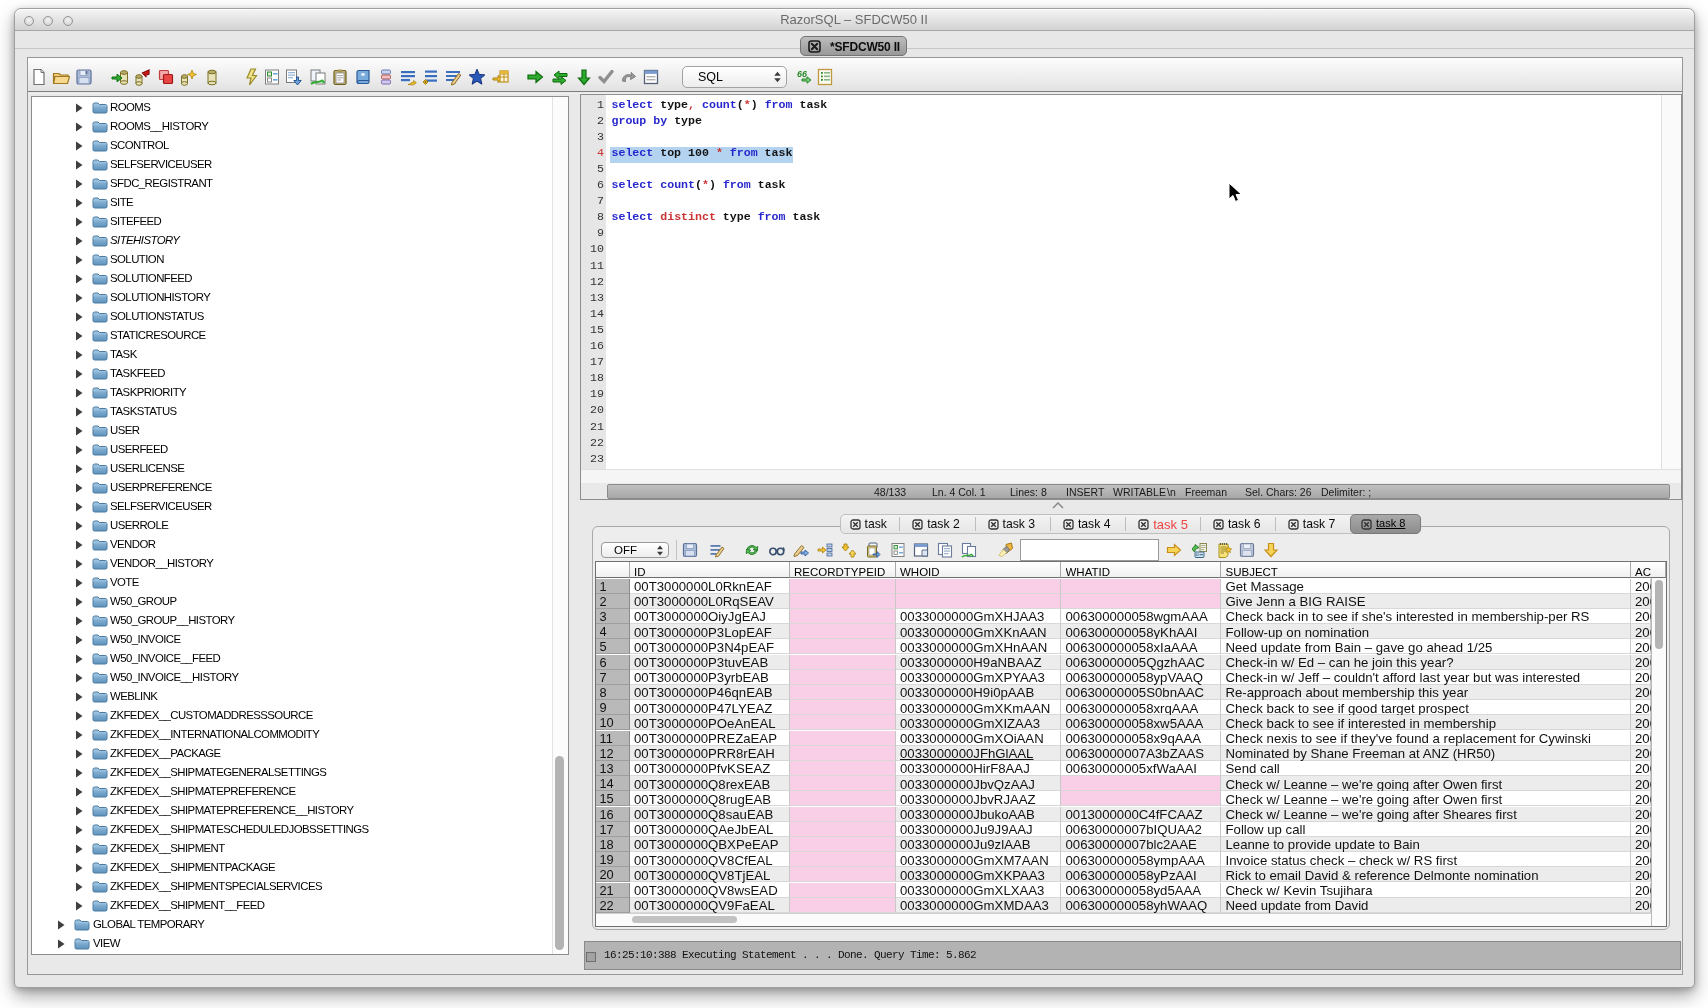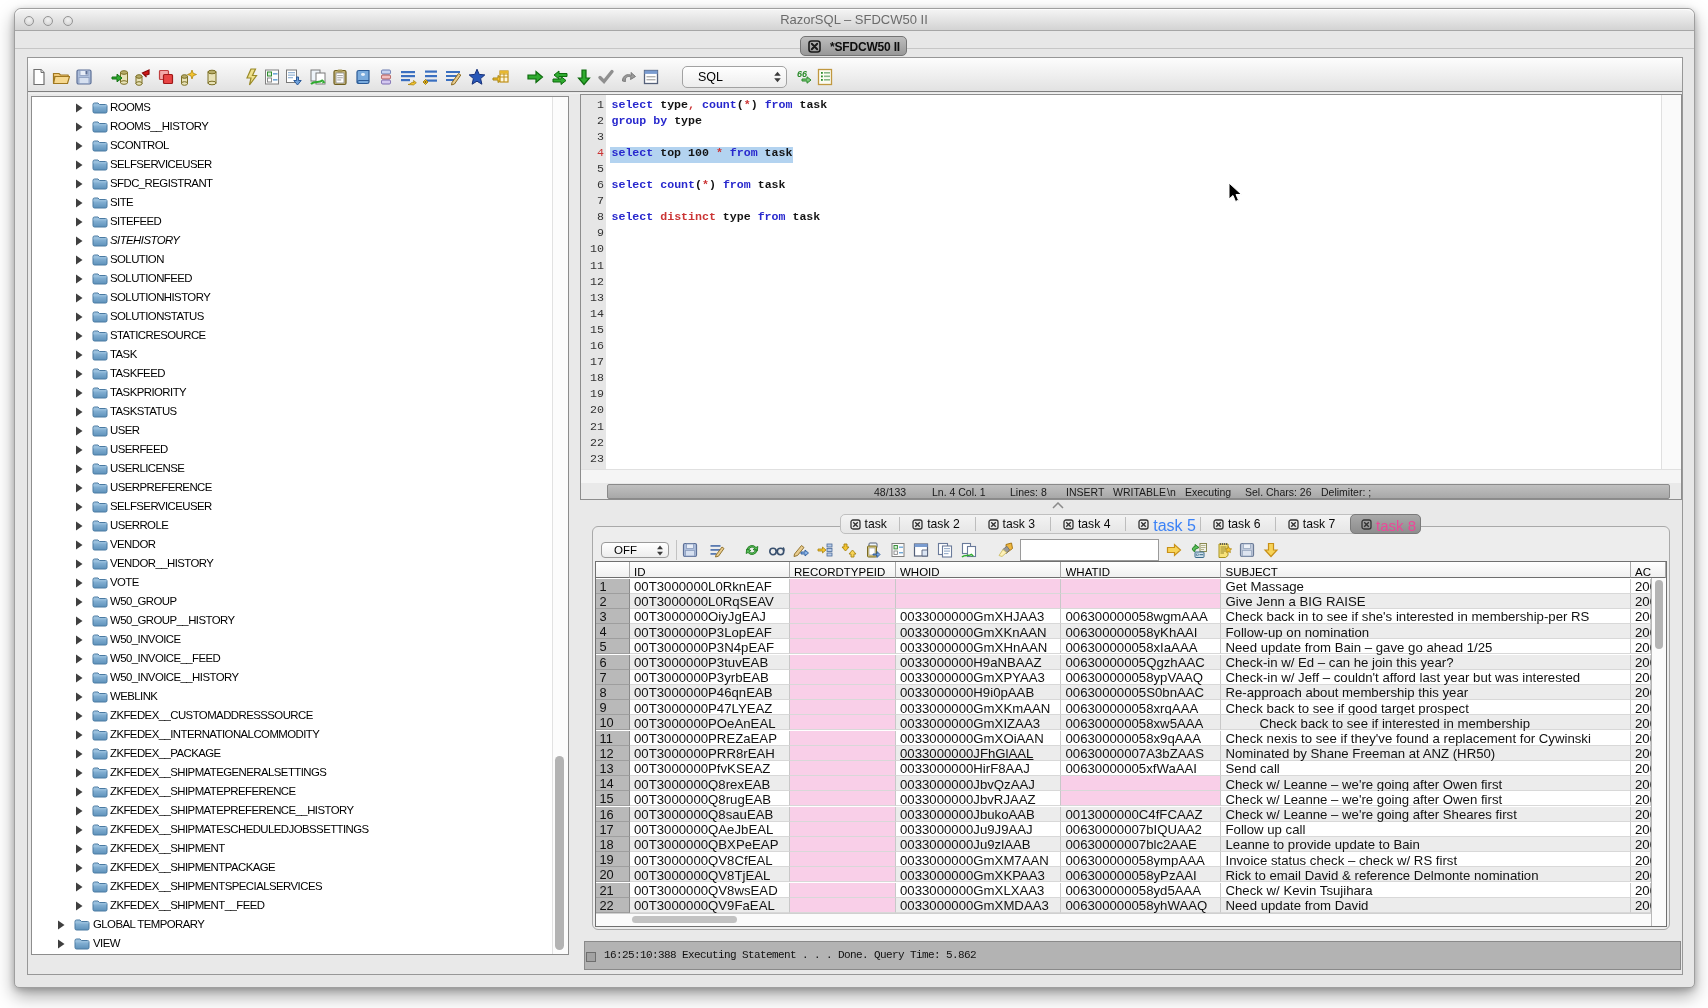--- a/index.html
+++ b/index.html
@@ -586,21 +586,21 @@
 <div class="eline" style="left:611.5px;top:177.0px;"><span class="b">select</span><span class="k"> </span><span class="b">count</span><span class="k">(</span><span class="rr">*</span><span class="k">)</span><span class="k"> </span><span class="b">from</span><span class="k"> task</span></div>
 <div class="eline" style="left:611.5px;top:209.2px;"><span class="b">select</span><span class="k"> </span><span class="rr">distinct</span><span class="k"> type </span><span class="b">from</span><span class="k"> task</span></div>
 <div class="a" style="left:581px;top:483px;width:1100px;height:16px;background:#e9e9e9;"></div>
 <div class="a" style="left:607px;top:484px;width:1063px;height:15px;background:linear-gradient(#c0c0c0,#a8a8a8);border:1px solid #8a8a8a;border-radius:2px;box-sizing:border-box;"></div>
 <div class="sb" style="left:874px;top:486px;">48/133</div>
 <div class="sb" style="left:932px;top:486px;">Ln. 4 Col. 1</div>
 <div class="sb" style="left:1010px;top:486px;">Lines: 8</div>
 <div class="sb" style="left:1066px;top:486px;">INSERT</div>
 <div class="sb" style="left:1113px;top:486px;">WRITABLE</div>
 <div class="sb" style="left:1167px;top:486px;">\n</div>
-<div class="sb" style="left:1185px;top:486px;">Executing</div>
+<div class="sb" style="left:1185px;top:486px;">Freeman</div>
 <div class="sb" style="left:1245px;top:486px;">Sel. Chars: 26</div>
 <div class="sb" style="left:1321px;top:486px;">Delimiter: ;</div>
 <svg class="a" style="left:1052px;top:502px" width="12" height="7" viewBox="0 0 12 7">
     <path d="M1 6 L6 1 L11 6" fill="none" stroke="#8a8a8a" stroke-width="1.5"></path>
   </svg>
 <div class="a" style="left:592px;top:526px;width:1078px;height:404px;border:1px solid #a9a9a9;border-radius:6px;background:#ededed;box-sizing:border-box;"></div>
 <div class="a" style="left:840px;top:514px;width:581px;height:20px;border:1px solid #bfbfbf;border-radius:5px;background:linear-gradient(#f3f3f3,#e6e6e6);box-sizing:border-box;"></div>
 <svg class="a" style="left:849.5px;top:519px" width="11" height="11" viewBox="0 0 11 11">
     <rect x="1" y="1" width="9" height="9" rx="2" fill="none" stroke="#333" stroke-width="1.3"></rect>
     <path d="M3.2 3.2 L7.8 7.8 M7.8 3.2 L3.2 7.8" stroke="#333" stroke-width="1.4"></path>
@@ -622,39 +622,39 @@
 <svg class="a" style="left:1062.9px;top:519px" width="11" height="11" viewBox="0 0 11 11">
     <rect x="1" y="1" width="9" height="9" rx="2" fill="none" stroke="#333" stroke-width="1.3"></rect>
     <path d="M3.2 3.2 L7.8 7.8 M7.8 3.2 L3.2 7.8" stroke="#333" stroke-width="1.4"></path>
   </svg>
 <div class="a" style="left:1077.9px;top:517px;font-size:12.2px;color:#0a0a0a;white-space:nowrap;">task 4</div>
 <div class="a" style="left:1125.0px;top:517px;width:1px;height:14px;background:#bdbdbd;"></div>
 <svg class="a" style="left:1138.2px;top:519px" width="11" height="11" viewBox="0 0 11 11">
     <rect x="1" y="1" width="9" height="9" rx="2" fill="none" stroke="#333" stroke-width="1.3"></rect>
     <path d="M3.2 3.2 L7.8 7.8 M7.8 3.2 L3.2 7.8" stroke="#333" stroke-width="1.4"></path>
   </svg>
-<div class="a" style="left:1153.2px;top:517px;font-size:16px;color:#3b82f6;white-space:nowrap;">task 5</div>
+<div class="a" style="left:1153.2px;top:517px;font-size:13px;color:#ef4444;white-space:nowrap;">task 5</div>
 <div class="a" style="left:1200.3px;top:517px;width:1px;height:14px;background:#bdbdbd;"></div>
 <svg class="a" style="left:1212.9px;top:519px" width="11" height="11" viewBox="0 0 11 11">
     <rect x="1" y="1" width="9" height="9" rx="2" fill="none" stroke="#333" stroke-width="1.3"></rect>
     <path d="M3.2 3.2 L7.8 7.8 M7.8 3.2 L3.2 7.8" stroke="#333" stroke-width="1.4"></path>
   </svg>
 <div class="a" style="left:1227.9px;top:517px;font-size:12.2px;color:#0a0a0a;white-space:nowrap;">task 6</div>
 <div class="a" style="left:1274.6px;top:517px;width:1px;height:14px;background:#bdbdbd;"></div>
 <svg class="a" style="left:1287.8px;top:519px" width="11" height="11" viewBox="0 0 11 11">
     <rect x="1" y="1" width="9" height="9" rx="2" fill="none" stroke="#333" stroke-width="1.3"></rect>
     <path d="M3.2 3.2 L7.8 7.8 M7.8 3.2 L3.2 7.8" stroke="#333" stroke-width="1.4"></path>
   </svg>
 <div class="a" style="left:1302.8px;top:517px;font-size:12.2px;color:#0a0a0a;white-space:nowrap;">task 7</div>
 <div class="a" style="left:1349.9px;top:514px;width:71.1px;height:20px;background:linear-gradient(#a9a9a9,#8d8d8d);border:1px solid #7a7a7a;border-radius:5px;box-sizing:border-box;"></div>
 <svg class="a" style="left:1361.0px;top:519px" width="11" height="11" viewBox="0 0 11 11">
     <rect x="1" y="1" width="9" height="9" rx="2" fill="none" stroke="#333" stroke-width="1.3"></rect>
     <path d="M3.2 3.2 L7.8 7.8 M7.8 3.2 L3.2 7.8" stroke="#333" stroke-width="1.4"></path>
   </svg>
-<div class="a" style="left:1376.0px;top:517px;font-size:15px;color:#ec4899;white-space:nowrap;">task 8</div>
+<div class="a" style="left:1376.0px;top:517px;font-size:11px;color:#000000;white-space:nowrap;text-decoration:underline;">task 8</div>
 <div class="a" style="left:601px;top:542px;width:68px;height:16px;background:linear-gradient(#ffffff,#ededed);border:1px solid #9a9a9a;border-radius:4px;box-sizing:border-box;"></div>
 <div class="a" style="left:614px;top:543.5px;font-size:11.5px;color:#000;">OFF</div>
 <svg class="a" style="left:656px;top:544.5px" width="8" height="11" viewBox="0 0 9 13">
     <path d="M4.5 0.5 L8 5 H1 Z" fill="#3a3a3a"></path>
     <path d="M4.5 12.5 L1 8 H8 Z" fill="#3a3a3a"></path>
   </svg>
 <div class="a" style="left:676px;top:540px;width:1px;height:20px;background:#c2c2c2;"></div>
 <svg class="a" style="left:682px;top:542px" width="16" height="16" viewBox="0 0 16 16">
     <rect x="1.5" y="1.5" width="13" height="13" rx="1.5" fill="#aebfdc" stroke="#5c6f96" stroke-width="1.2"></rect>
     <rect x="4.5" y="2" width="7" height="4.5" fill="#e8eef8" stroke="#8a9cbd" stroke-width="0.8"></rect>
@@ -881,21 +881,21 @@
 <div class="a" style="left:595.5px;top:715.3px;width:33px;height:14.2px;background:#b9b9b9;border-right:1px solid #8a8a8a;border-bottom:1px solid #9e9e9e;box-sizing:content-box;"></div>
 <div class="cell" style="left:599.5px;top:715.3px;width:30px;font-size:12.8px;">10</div>
 <div class="a" style="left:629.5px;top:715.3px;width:159.0px;height:14.2px;background:#ececec;border-right:1px solid #c8c8c8;border-bottom:1px solid #d8d8d8;box-sizing:content-box;"></div>
 <div class="cell" style="left:634.0px;top:715.8px;width:155.0px;">00T3000000POeAnEAL</div>
 <div class="a" style="left:789.5px;top:715.3px;width:105.0px;height:14.2px;background:#f9cfe8;border-right:1px solid #c8c8c8;border-bottom:1px solid #d8d8d8;box-sizing:content-box;"></div>
 <div class="a" style="left:895.5px;top:715.3px;width:164.5px;height:14.2px;background:#ececec;border-right:1px solid #c8c8c8;border-bottom:1px solid #d8d8d8;box-sizing:content-box;"></div>
 <div class="cell" style="left:900.0px;top:715.8px;width:160.5px;">0033000000GmXIZAA3</div>
 <div class="a" style="left:1061px;top:715.3px;width:159px;height:14.2px;background:#ececec;border-right:1px solid #c8c8c8;border-bottom:1px solid #d8d8d8;box-sizing:content-box;"></div>
 <div class="cell" style="left:1065.5px;top:715.8px;width:155px;">006300000058xw5AAA</div>
 <div class="a" style="left:1221px;top:715.3px;width:408.5px;height:14.2px;background:#ececec;border-right:1px solid #c8c8c8;border-bottom:1px solid #d8d8d8;box-sizing:content-box;"></div>
-<div class="cell" style="left:1225.5px;top:715.8px;width:404.5px;margin-left:34px;">Check back to see if interested in membership</div>
+<div class="cell" style="left:1225.5px;top:715.8px;width:404.5px;">Check back to see if interested in membership</div>
 <div class="a" style="left:1630.5px;top:715.3px;width:19.5px;height:14.2px;background:#ececec;border-right:1px solid #c8c8c8;border-bottom:1px solid #d8d8d8;box-sizing:content-box;"></div>
 <div class="cell" style="left:1635.0px;top:715.8px;width:15.5px;">2008</div>
 <div class="a" style="left:595.5px;top:730.5px;width:33px;height:14.2px;background:#b9b9b9;border-right:1px solid #8a8a8a;border-bottom:1px solid #9e9e9e;box-sizing:content-box;"></div>
 <div class="cell" style="left:599.5px;top:730.5px;width:30px;font-size:12.8px;">11</div>
 <div class="a" style="left:629.5px;top:730.5px;width:159.0px;height:14.2px;background:#ffffff;border-right:1px solid #c8c8c8;border-bottom:1px solid #d8d8d8;box-sizing:content-box;"></div>
 <div class="cell" style="left:634.0px;top:731.0px;width:155.0px;">00T3000000PREZaEAP</div>
 <div class="a" style="left:789.5px;top:730.5px;width:105.0px;height:14.2px;background:#f9cfe8;border-right:1px solid #c8c8c8;border-bottom:1px solid #d8d8d8;box-sizing:content-box;"></div>
 <div class="a" style="left:895.5px;top:730.5px;width:164.5px;height:14.2px;background:#ffffff;border-right:1px solid #c8c8c8;border-bottom:1px solid #d8d8d8;box-sizing:content-box;"></div>
 <div class="cell" style="left:900.0px;top:731.0px;width:160.5px;">0033000000GmXOiAAN</div>
 <div class="a" style="left:1061px;top:730.5px;width:159px;height:14.2px;background:#ffffff;border-right:1px solid #c8c8c8;border-bottom:1px solid #d8d8d8;box-sizing:content-box;"></div>

